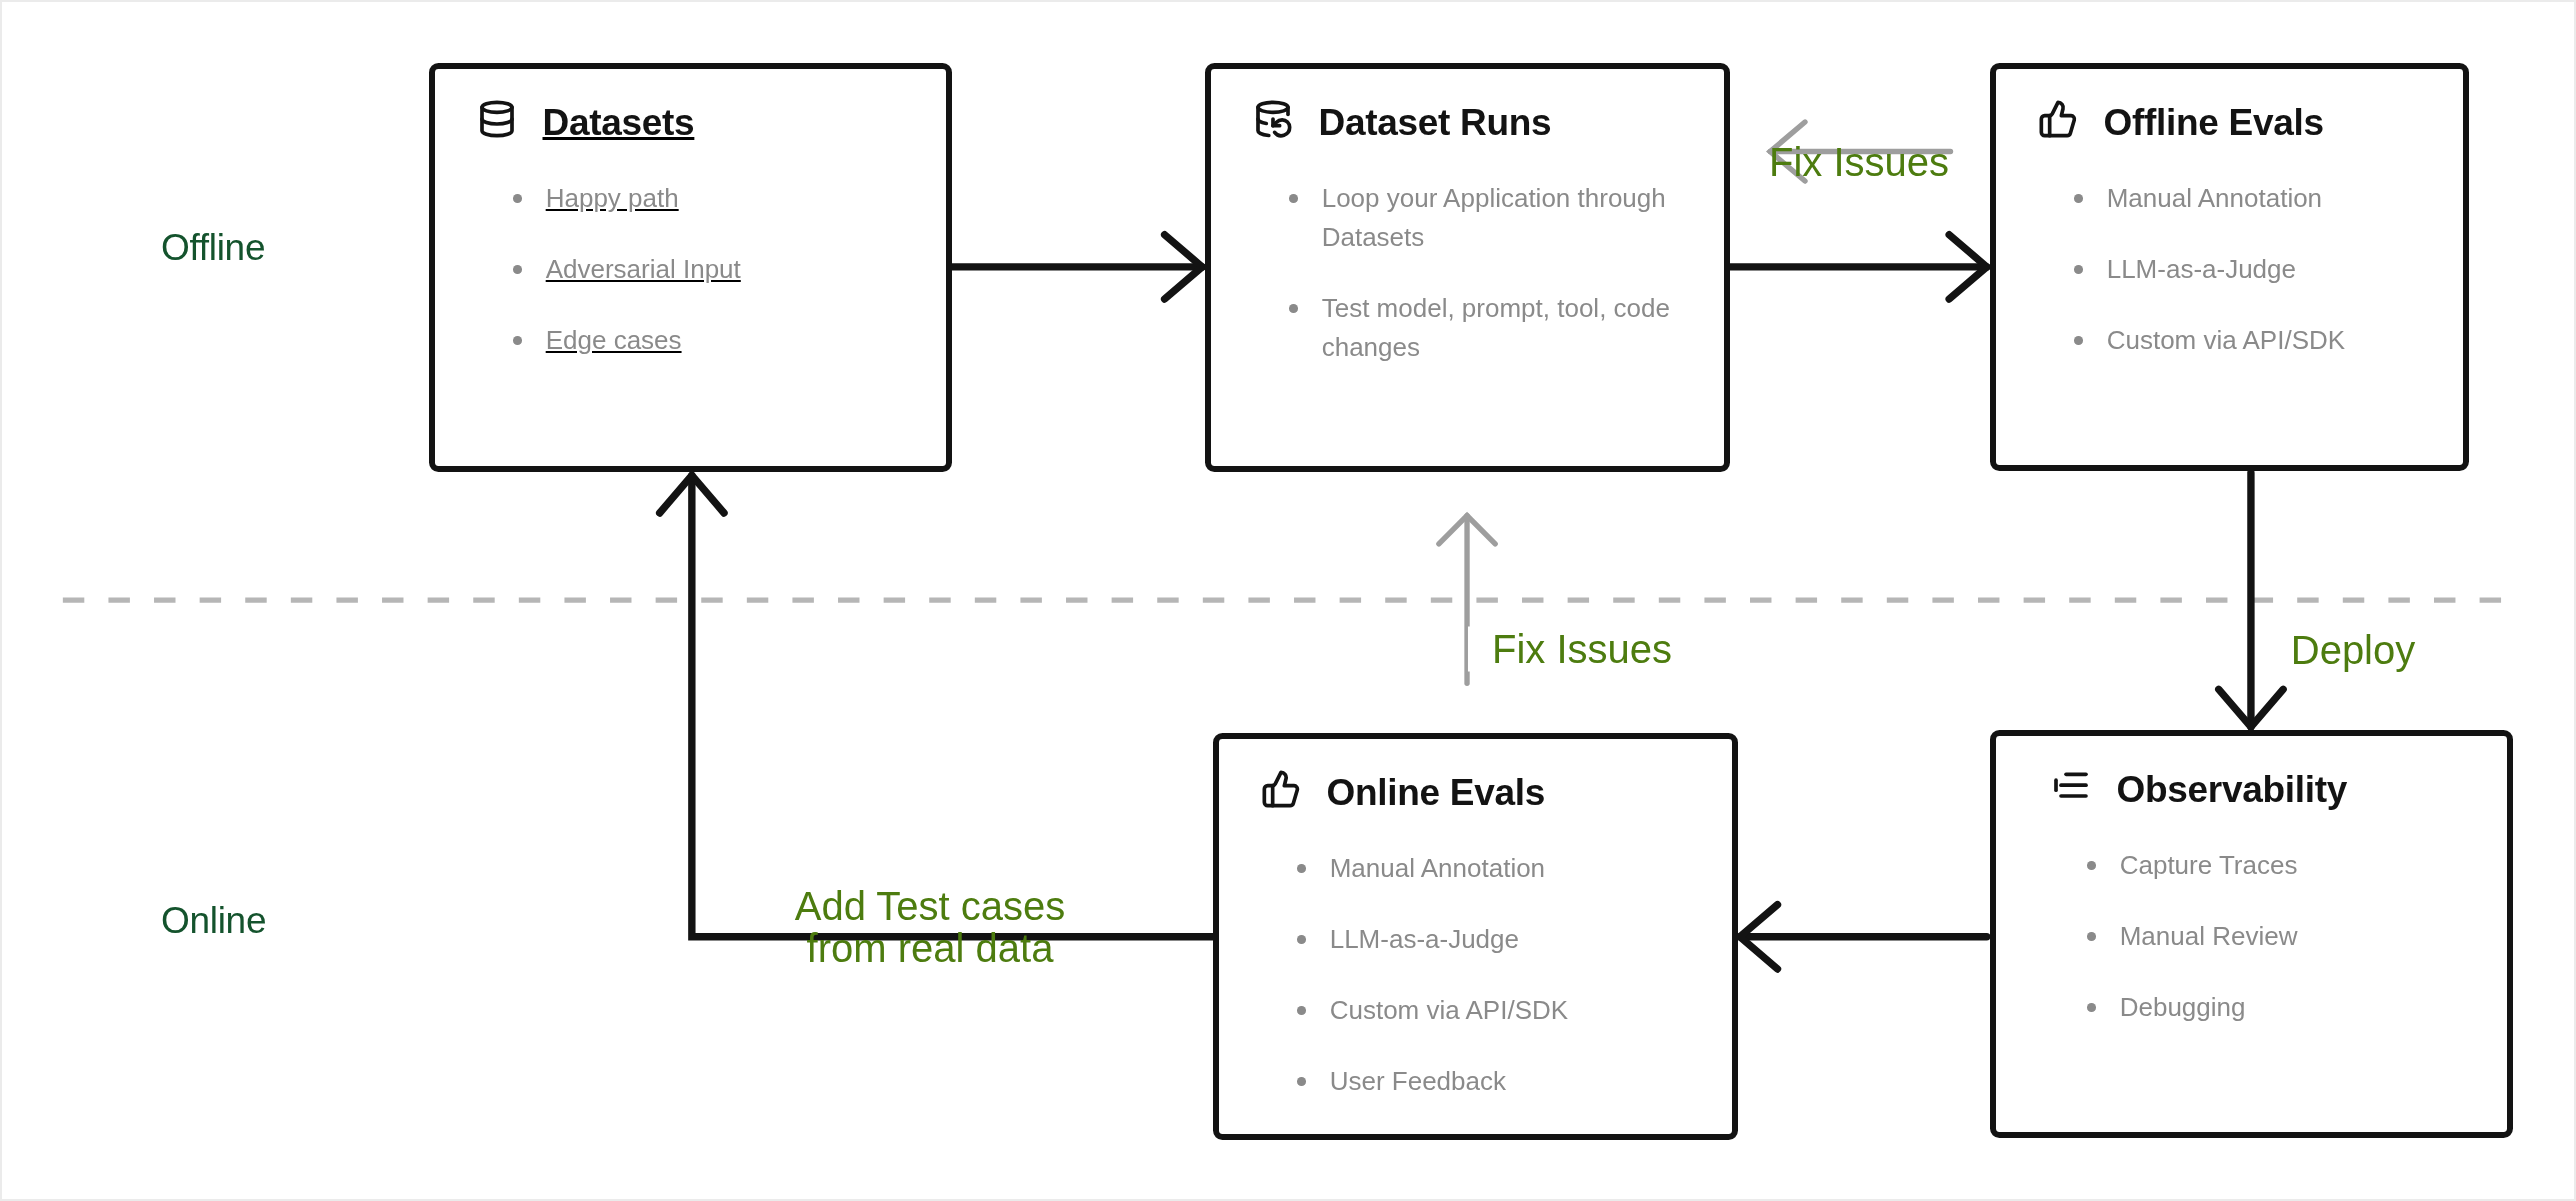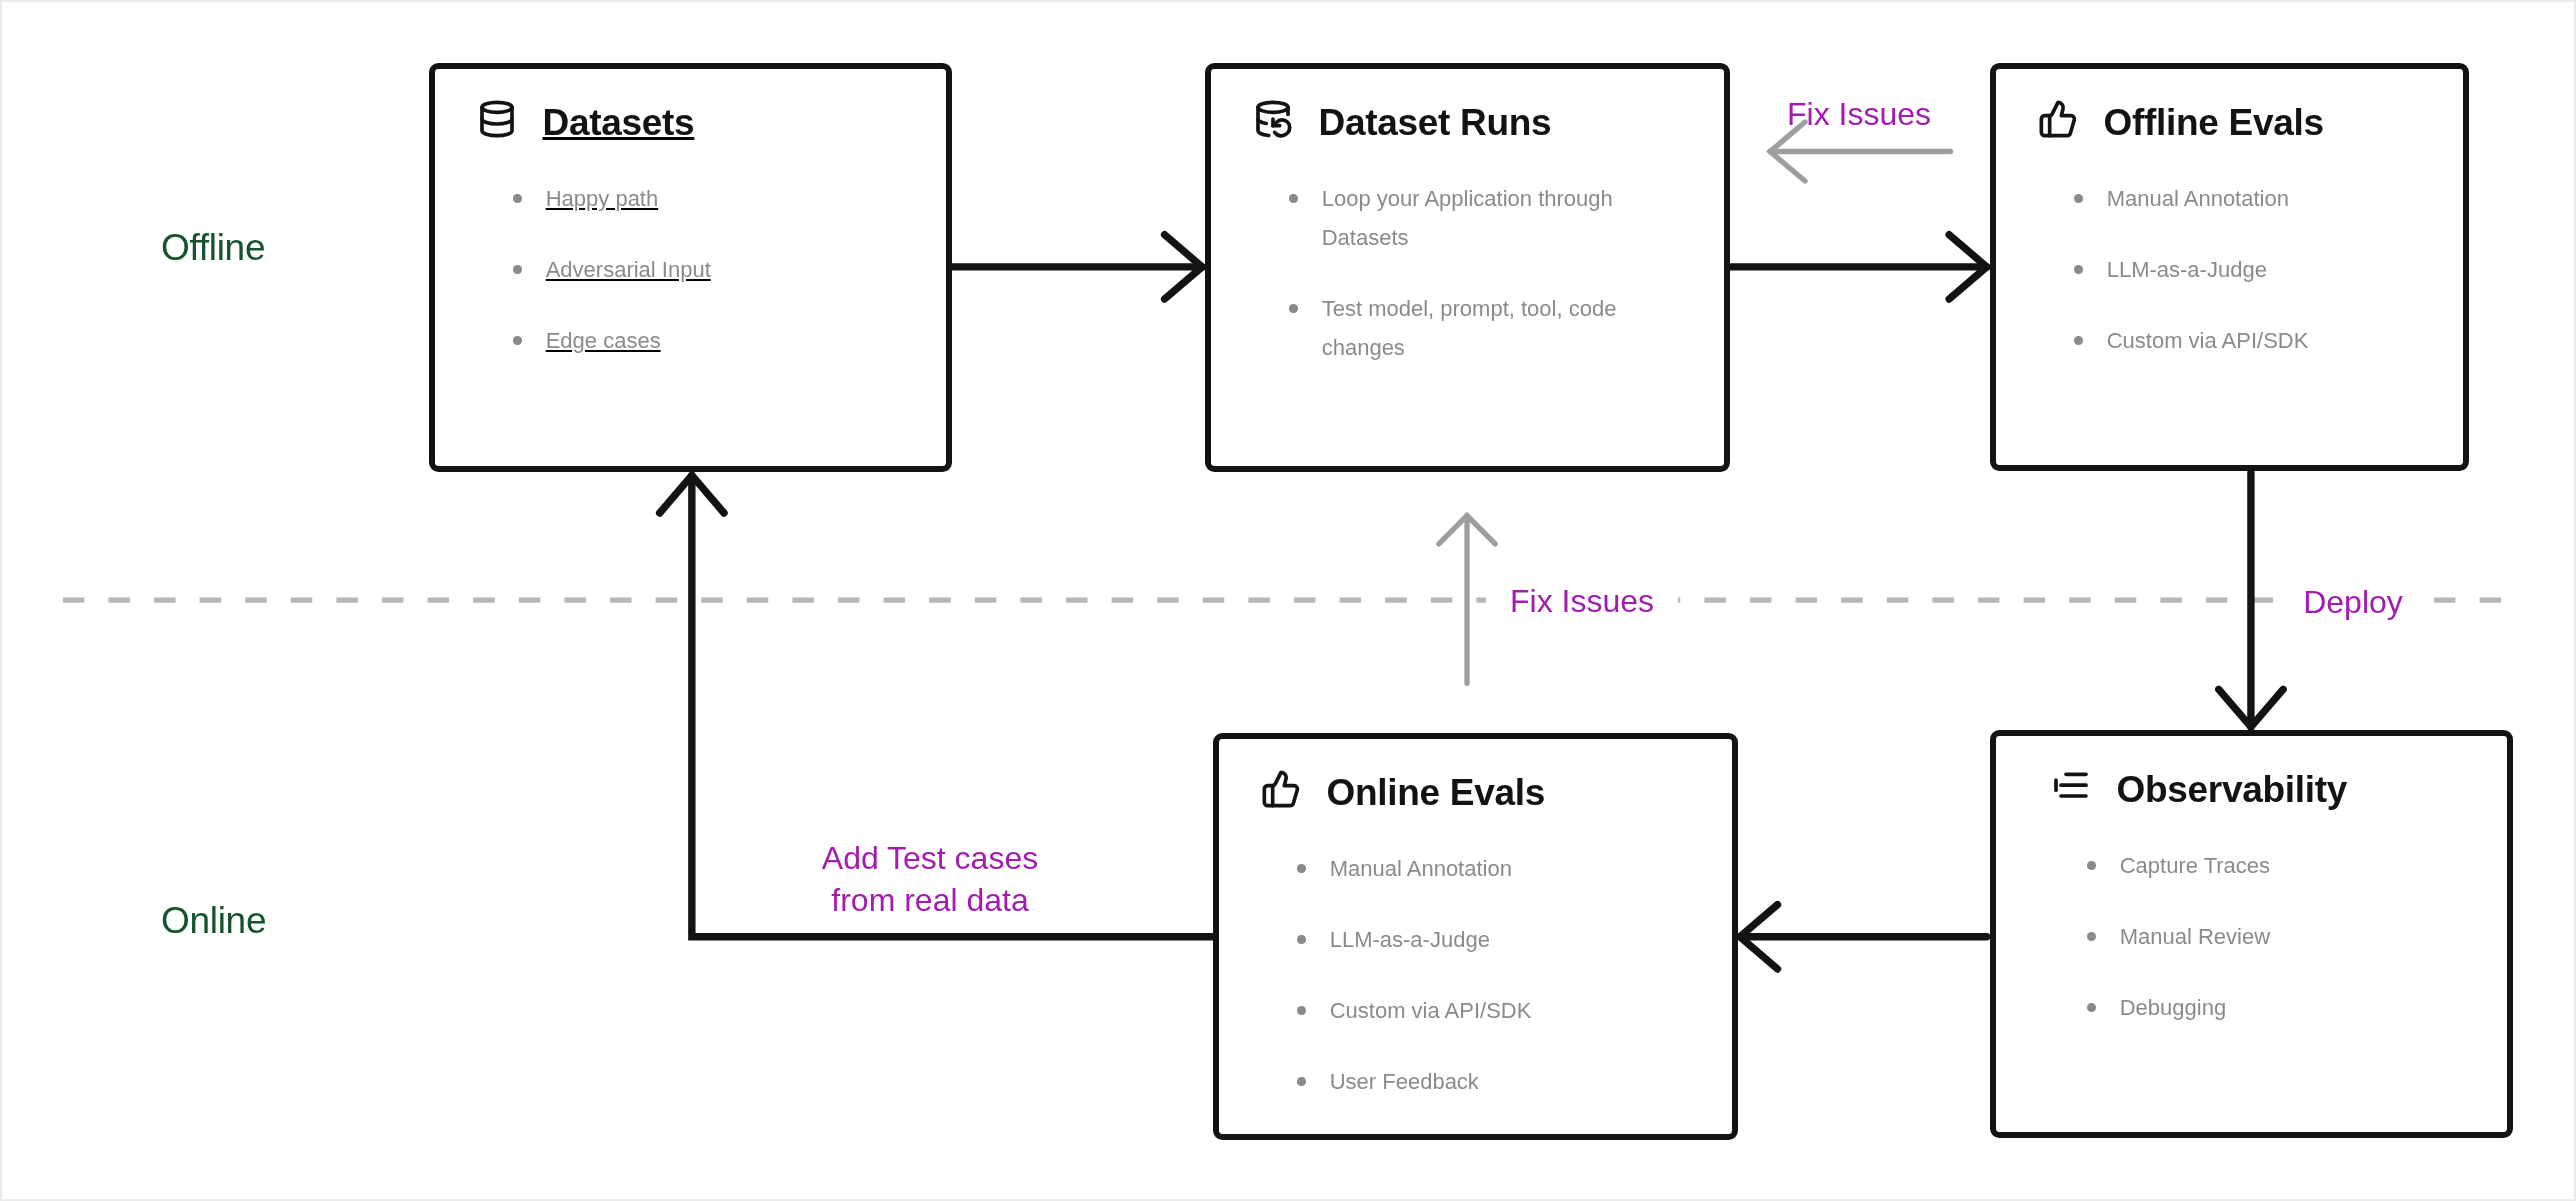--- a/index.html
+++ b/index.html
@@ -29,37 +29,38 @@
     font-size:37px;font-weight:700;color:#131313;
     letter-spacing:-0.3px;white-space:nowrap;
   }
   .card-title svg{width:40px;height:40px;flex:0 0 auto;}
   .card-list{
     margin:31px 0 0 0;
     padding:0 29.5px 0 78px;
   }
   .card-item{
     display:flex;gap:24px;
-    font-size:22px;line-height:39px;color:#8a8a8a;
+    font-size:26px;line-height:39px;color:#8a8a8a;
     margin-bottom:32px;
   }
   .bullet-dot{
     flex:0 0 auto;width:8.7px;height:8.7px;border-radius:50%;
     background:#8a8a8a;margin-top:15.4px;
   }
   .section-label{
     position:absolute;
     font-size:37px;font-weight:400;color:#14532d;
     letter-spacing:-0.3px;white-space:nowrap;
   }
   .annotation{
     position:absolute;
-    font-size:32px;color:#a21caf;
+    font-size:40px;color:#4d7c0f;
     white-space:nowrap;
     transform:translate(-50%,-50%);
+    margin-top:48px;
   }
   .annotation.on-dash{
     background:#ffffff;
     padding:0 24px;
   }
   .annotation.multiline{
     white-space:normal;text-align:center;line-height:42px;
   }
   #box-datasets      {left:427px;  top:61px;   width:523px; height:409px;text-decoration:underline;}
   #box-dataset-runs  {left:1203px; top:61px;   width:525px; height:409px;}

